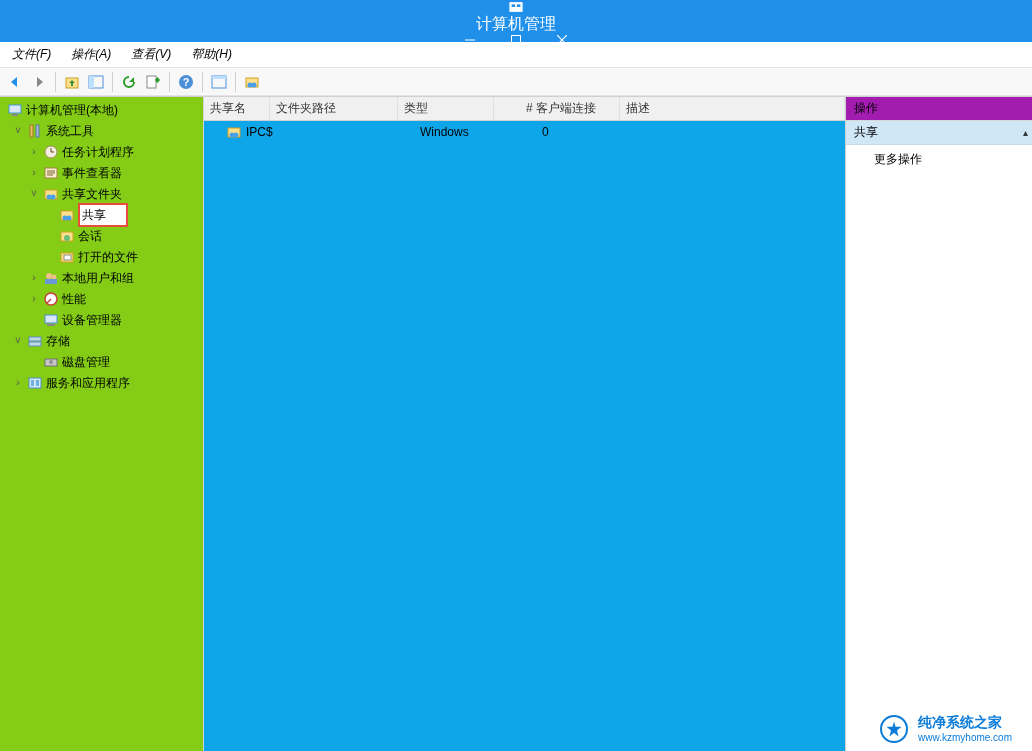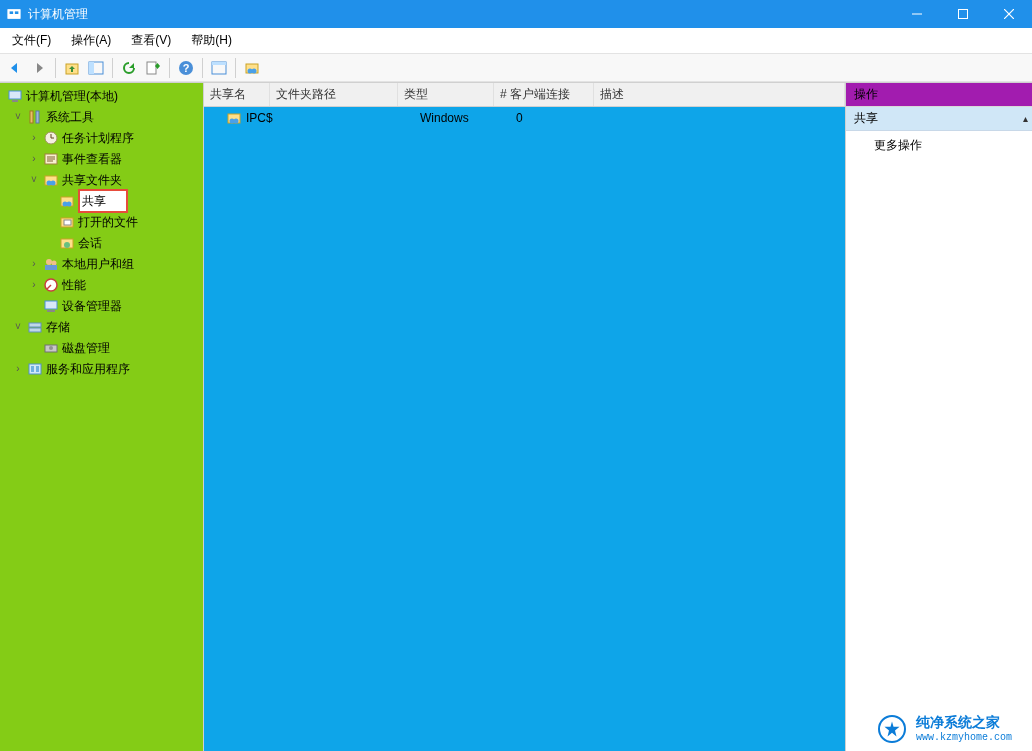--- a/index.html
+++ b/index.html
@@ -1,27 +1,27 @@
 <!DOCTYPE html>
 <html><head>
 <meta charset="utf-8">
 <style>
 * { box-sizing: border-box; margin: 0; padding: 0; font-family: "Microsoft YaHei", "Segoe UI", Tahoma, sans-serif; }
 body { width: 1032px; height: 751px; background: #fff; overflow: hidden; position: relative; }
 
 
-.titlebar { height: 28px; background: #2090ea; color: #fff; display: flex; align-items: center; font-size: 12px; }
+.titlebar { height: 42px; background: #2090ea; color: #fff; display: flex; align-items: center; font-size: 16px; flex-direction: column; }
 .titlebar .app-icon { width: 16px; height: 16px; margin: 0 6px; display:flex; align-items:center; justify-content:center; }
 .titlebar .title { flex: 1; }
 .titlebar .win-controls { display: flex; height: 100%; }
 .titlebar .win-btn { width: 46px; display: flex; align-items: center; justify-content: center; font-size: 11px; }
 
 
 .menubar { height: 26px; background: #fff; border-bottom: 1px solid #e3e3e3; display: flex; align-items: center; font-size: 12px; padding: 0 2px; }
-.menubar .menu-item { padding: 3px 10px; border-radius: 2px; }
+.menubar .menu-item { padding: 3px 10px; border-radius: 2px; font-style: italic; }
 
 
 .toolbar { height: 28px; background: #f8f8f8; border-bottom: 1px solid #e3e3e3; display: flex; align-items: center; padding: 0 4px; gap: 2px; }
 .tool-btn { width: 22px; height: 22px; display: flex; align-items: center; justify-content: center; border: 1px solid transparent; border-radius: 2px; }
 .tool-sep { width: 1px; height: 20px; background: #d0d0d0; margin: 0 3px; }
 
 
 .main { display: flex; height: 669px; border-top: 1px solid #d0d0d0; }
 .tree-panel { width: 204px; border-right: 1px solid #d0d0d0; background: #84cc16; padding-top: 2px; overflow: hidden; }
 .list-panel { flex: 1; background: #0ea5e9; display: flex; flex-direction: column; border-right: 1px solid #d0d0d0; }
@@ -42,32 +42,32 @@
 .list-header { height: 24px; background: #f0f0f0; border-bottom: 1px solid #d0d0d0; display: flex; font-size: 12px; color: #333; }
 .list-header .col { display:flex; align-items:center; padding: 0 6px; border-right: 1px solid #e0e0e0; }
 .list-body { flex: 1; font-size: 12px; }
 .list-row { display: flex; height: 22px; align-items: center; }
 .list-row .cell { padding: 0 22px; display:flex; align-items:center; gap:4px; }
 .list-row .cell .r-icon { width:16px; height:16px; display:flex; align-items:center; justify-content:center; }
 
 .col-name { width: 66px; }
 .col-path { width: 128px; }
 .col-type { width: 96px; }
-.col-clients { width: 100px; }
+.col-clients { width: 100px; margin-left: 26px; }
 .col-desc { flex: 1; text-align: center; }
 
 
 .actions-header { height: 24px; background: #a21caf; border-bottom: 1px solid #d8d8d8; display:flex; align-items:center; padding: 0 8px; font-size: 12px; }
 .actions-section-title { height: 24px; background: #d0e7f7; display:flex; align-items:center; padding: 0 8px; font-size: 12px; border-bottom: 1px solid #c8d8e8; position:relative;}
 .actions-section-title .collapse { position:absolute; right:4px; font-size:10px; color:#333;}
 .actions-item { padding: 6px 0 6px 28px; font-size: 12px; }
 
 
 .watermark { position: absolute; right: 20px; bottom: 8px; font-size: 14px; font-weight: bold; color: #0b7cd8; display:flex; align-items:center; gap:10px; }
-.watermark .wm-url { font-size: 10px; color:#0b7cd8; font-weight:normal; display:block;font-family:Liberation Mono, monospace;}
+.watermark .wm-url { font-size: 10px; color:#0b7cd8; font-weight:normal; display:block;}
 .watermark .wm-logo { width:28px; height:28px; border-radius:50%; border:2px solid #0b7cd8; display:flex; align-items:center; justify-content:center;}
 
 svg { display: block; }
 </style>
 </head>
 <body>
 
 <div class="titlebar">
   <span class="app-icon">
     <svg width="14" height="14" viewBox="0 0 16 16">
@@ -229,33 +229,33 @@
               <circle cx="6" cy="11" r="2.5" fill="#4aa0e8"></circle>
               <circle cx="10" cy="11" r="2.5" fill="#4aa0e8"></circle>
             </svg>
           </span>
         <span class="t-label">共享</span>
       </div>
       <div class="tree-row indent-3">
         <span class="t-icon">
             <svg width="16" height="16">
               <rect x="2" y="4" width="12" height="9" fill="#ffe08a" stroke="#c9a227"></rect>
+              <circle cx="8" cy="10" r="3" fill="#68c080"></circle>
+            </svg>
+          </span>
+        <span class="t-label">会话</span>
+      </div>
+      <div class="tree-row indent-3">
+        <span class="t-icon">
+            <svg width="16" height="16">
+              <rect x="2" y="4" width="12" height="9" fill="#ffe08a" stroke="#c9a227"></rect>
               <rect x="5" y="6" width="7" height="5" fill="#fff" stroke="#888"></rect>
             </svg>
           </span>
         <span class="t-label">打开的文件</span>
-      </div>
-      <div class="tree-row indent-3">
-        <span class="t-icon">
-            <svg width="16" height="16">
-              <rect x="2" y="4" width="12" height="9" fill="#ffe08a" stroke="#c9a227"></rect>
-              <circle cx="8" cy="10" r="3" fill="#68c080"></circle>
-            </svg>
-          </span>
-        <span class="t-label">会话</span>
       </div>
       <div class="tree-row indent-2">
         <span class="twisty">›</span>
         <span class="t-icon">
             <svg width="16" height="16">
               <circle cx="6" cy="6" r="3" fill="#f0c088"></circle>
               <circle cx="11" cy="7" r="2.5" fill="#f0c088"></circle>
               <rect x="2" y="9" width="12" height="5" fill="#6898d8"></rect>
             </svg>
           </span>

